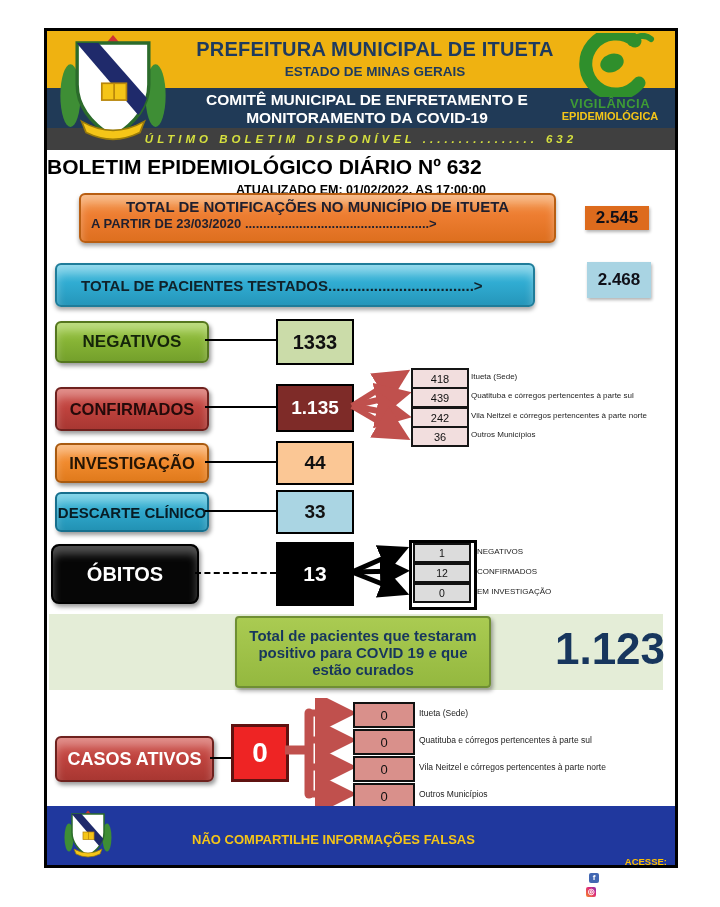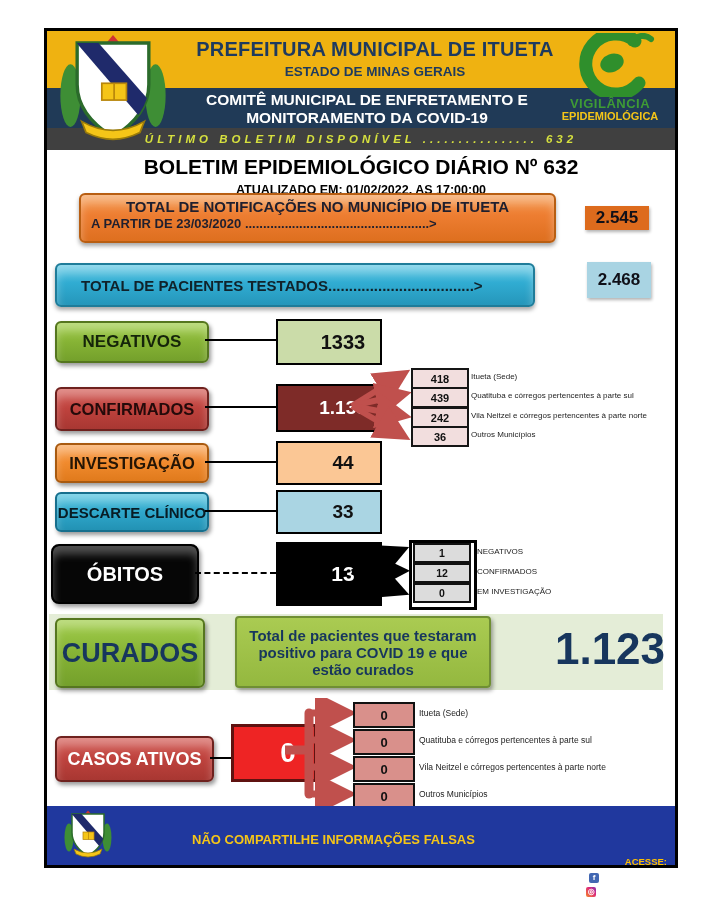--- a/index.html
+++ b/index.html
@@ -17,21 +17,21 @@
              font-size:20px;font-weight:bold;letter-spacing:.2px;}
   .hdr-sub{left:128px;top:33px;width:400px;text-align:center;color:#1E3A5F;
            font-size:13.5px;font-weight:bold;}
   .committee{left:110px;top:60px;width:420px;text-align:center;color:#fff;
              font-size:15.5px;font-weight:bold;line-height:18px;}
   .lastb{color:#D6E03E;font-size:11.5px;font-weight:bold;letter-spacing:4px;}
   .vig-text{left:500px;top:66px;width:126px;text-align:center;line-height:13px;}
   .vig-text .v1{color:#3E9B35;font-size:13px;font-weight:bold;letter-spacing:.5px;}
   .vig-text .v2{color:#F5C518;font-size:11px;font-weight:bold;}
   
-  .btitle{left:0;top:124px;width:628px;text-align:center;font-size:21px;
+  .btitle{left:0;top:124px;width:628px;font-size:21px;
           font-weight:bold;color:#000;}
   .bupdated{left:0;top:152px;width:628px;text-align:center;font-size:12.5px;
             font-weight:bold;color:#000;}
   
   .bar{border-radius:6px;box-shadow:0 3px 4px rgba(0,0,0,.35),
        inset 0 8px 10px rgba(255,255,255,.35);}
   .bar-orange{left:8px;top:162px;width:473px;height:46px;
       background:linear-gradient(180deg,#F59B51,#ED7D31 45%,#DE6F1F);
       border:2px solid #B85E12;color:#1F1F2E;margin-left:24px;}
   .bar-orange .l1{margin:3px 0 0 0;text-align:center;font-size:15px;font-weight:bold;}
@@ -57,33 +57,33 @@
   .lab-cyan{left:8px;top:461px;width:150px;height:36px;font-size:15px;color:#081C24;
       background:linear-gradient(180deg,#55C5E0,#2FA7CB 50%,#2292B4);border:2px solid #176F8D;}
   .lab-black{left:4px;top:513px;width:144px;height:56px;font-size:20px;color:#fff;
       background:#060606;border:2px solid #000;border-radius:8px;}
   .lab-curados{left:8px;top:587px;width:146px;height:66px;font-size:27px;color:#17365D;
       background:linear-gradient(180deg,#A2CE4C,#86B335 50%,#74A02B);border:2px solid #55761F;}
   .lab-casos{left:8px;top:705px;width:155px;height:42px;font-size:18px;color:#fff;
       background:linear-gradient(180deg,#D5605A,#BE423D 50%,#A83732);border:2px solid #6E211E;}
   
   .vbox{display:flex;align-items:center;justify-content:center;font-weight:bold;
-        border:2px solid #000;padding-left:28px;}
+        border:2px solid #000;}
   .v-1333{left:229px;top:288px;width:74px;height:42px;background:#CBDCA9;font-size:20px;}
   .v-1135{left:229px;top:353px;width:74px;height:44px;background:#7E2B28;color:#fff;font-size:19px;}
   .v-44{left:229px;top:410px;width:74px;height:40px;background:#FBC795;font-size:19px;}
   .v-33{left:229px;top:459px;width:74px;height:40px;background:#AAD5E3;font-size:19px;}
   .v-13{left:229px;top:511px;width:74px;height:60px;background:#000;color:#fff;font-size:21px;border-color:#000;}
   .v-0red{left:184px;top:693px;width:52px;height:52px;background:#EE2424;color:#fff;
           font-size:28px;border:3px solid #5F1210;}
   
   .conn{height:0;border-top:2px solid #000;}
   .conn-dash{height:0;border-top:2px dashed #000;}
   
-  .bk-num{display:flex;align-items:center;justify-content:center;font-weight:bold;}
+  .bk-num{display:flex;align-items:center;justify-content:center;font-weight:normal;}
   .bk-pink{background:#F2DEDE;border:2px solid #151515;width:54px;height:17px;font-size:11px;}
   .bk-gray{background:#DCDCDC;border:2px solid #111;width:54px;height:16px;font-size:10.5px;}
   .bk-salmon{background:#D9908B;border:2px solid #111;width:58px;height:22px;font-size:13px;}
   .bk-lab{font-size:8px;color:#222;white-space:nowrap;display:flex;align-items:center;}
   .gray-group{left:362px;top:509px;width:62px;height:64px;border:3px solid #000;}
   
   .curados-strip{left:2px;top:583px;width:614px;height:76px;background:#E4EDD7;}
   .curados-desc{left:188px;top:585px;width:256px;height:72px;border-radius:4px;
       background:linear-gradient(180deg,#AACB52,#94B83F);border:2px solid #6F8F33;
       color:#17365D;font-weight:bold;font-size:15px;text-align:center;
@@ -225,21 +225,20 @@
     </svg>
     <div class="abs gray-group"></div>
     <div class="abs bk-num bk-gray" style="left:366px;top:512px">1</div>
     <div class="abs bk-lab" style="left:430px;top:512px;height:16px">NEGATIVOS</div>
     <div class="abs bk-num bk-gray" style="left:366px;top:532px">12</div>
     <div class="abs bk-lab" style="left:430px;top:532px;height:16px">CONFIRMADOS</div>
     <div class="abs bk-num bk-gray" style="left:366px;top:552px">0</div>
     <div class="abs bk-lab" style="left:430px;top:552px;height:16px">EM INVESTIGAÇÃO</div>
 
     <div class="abs curados-strip"></div>
-    <div class="abs rowlabel lab-curados">CURADOS</div>
     <div class="abs curados-desc">Total de pacientes que testaram positivo para COVID 19 e que estão curados</div>
     <div class="abs curados-num">1.123</div>
 
     <div class="abs rowlabel lab-casos">CASOS ATIVOS</div>
     <div class="abs conn" style="left:163px;top:726px;width:21px"></div>
     <div class="abs vbox v-0red">0</div>
     <svg class="abs" style="left:236px;top:667px" width="74" height="112" viewBox="0 0 74 112">
       <defs>
           <marker id="as" markerWidth="6" markerHeight="6" refX="4" refY="3" orient="auto">
         <path d="M0,0 L6,3 L0,6 Z" fill="#C0504D"></path>

